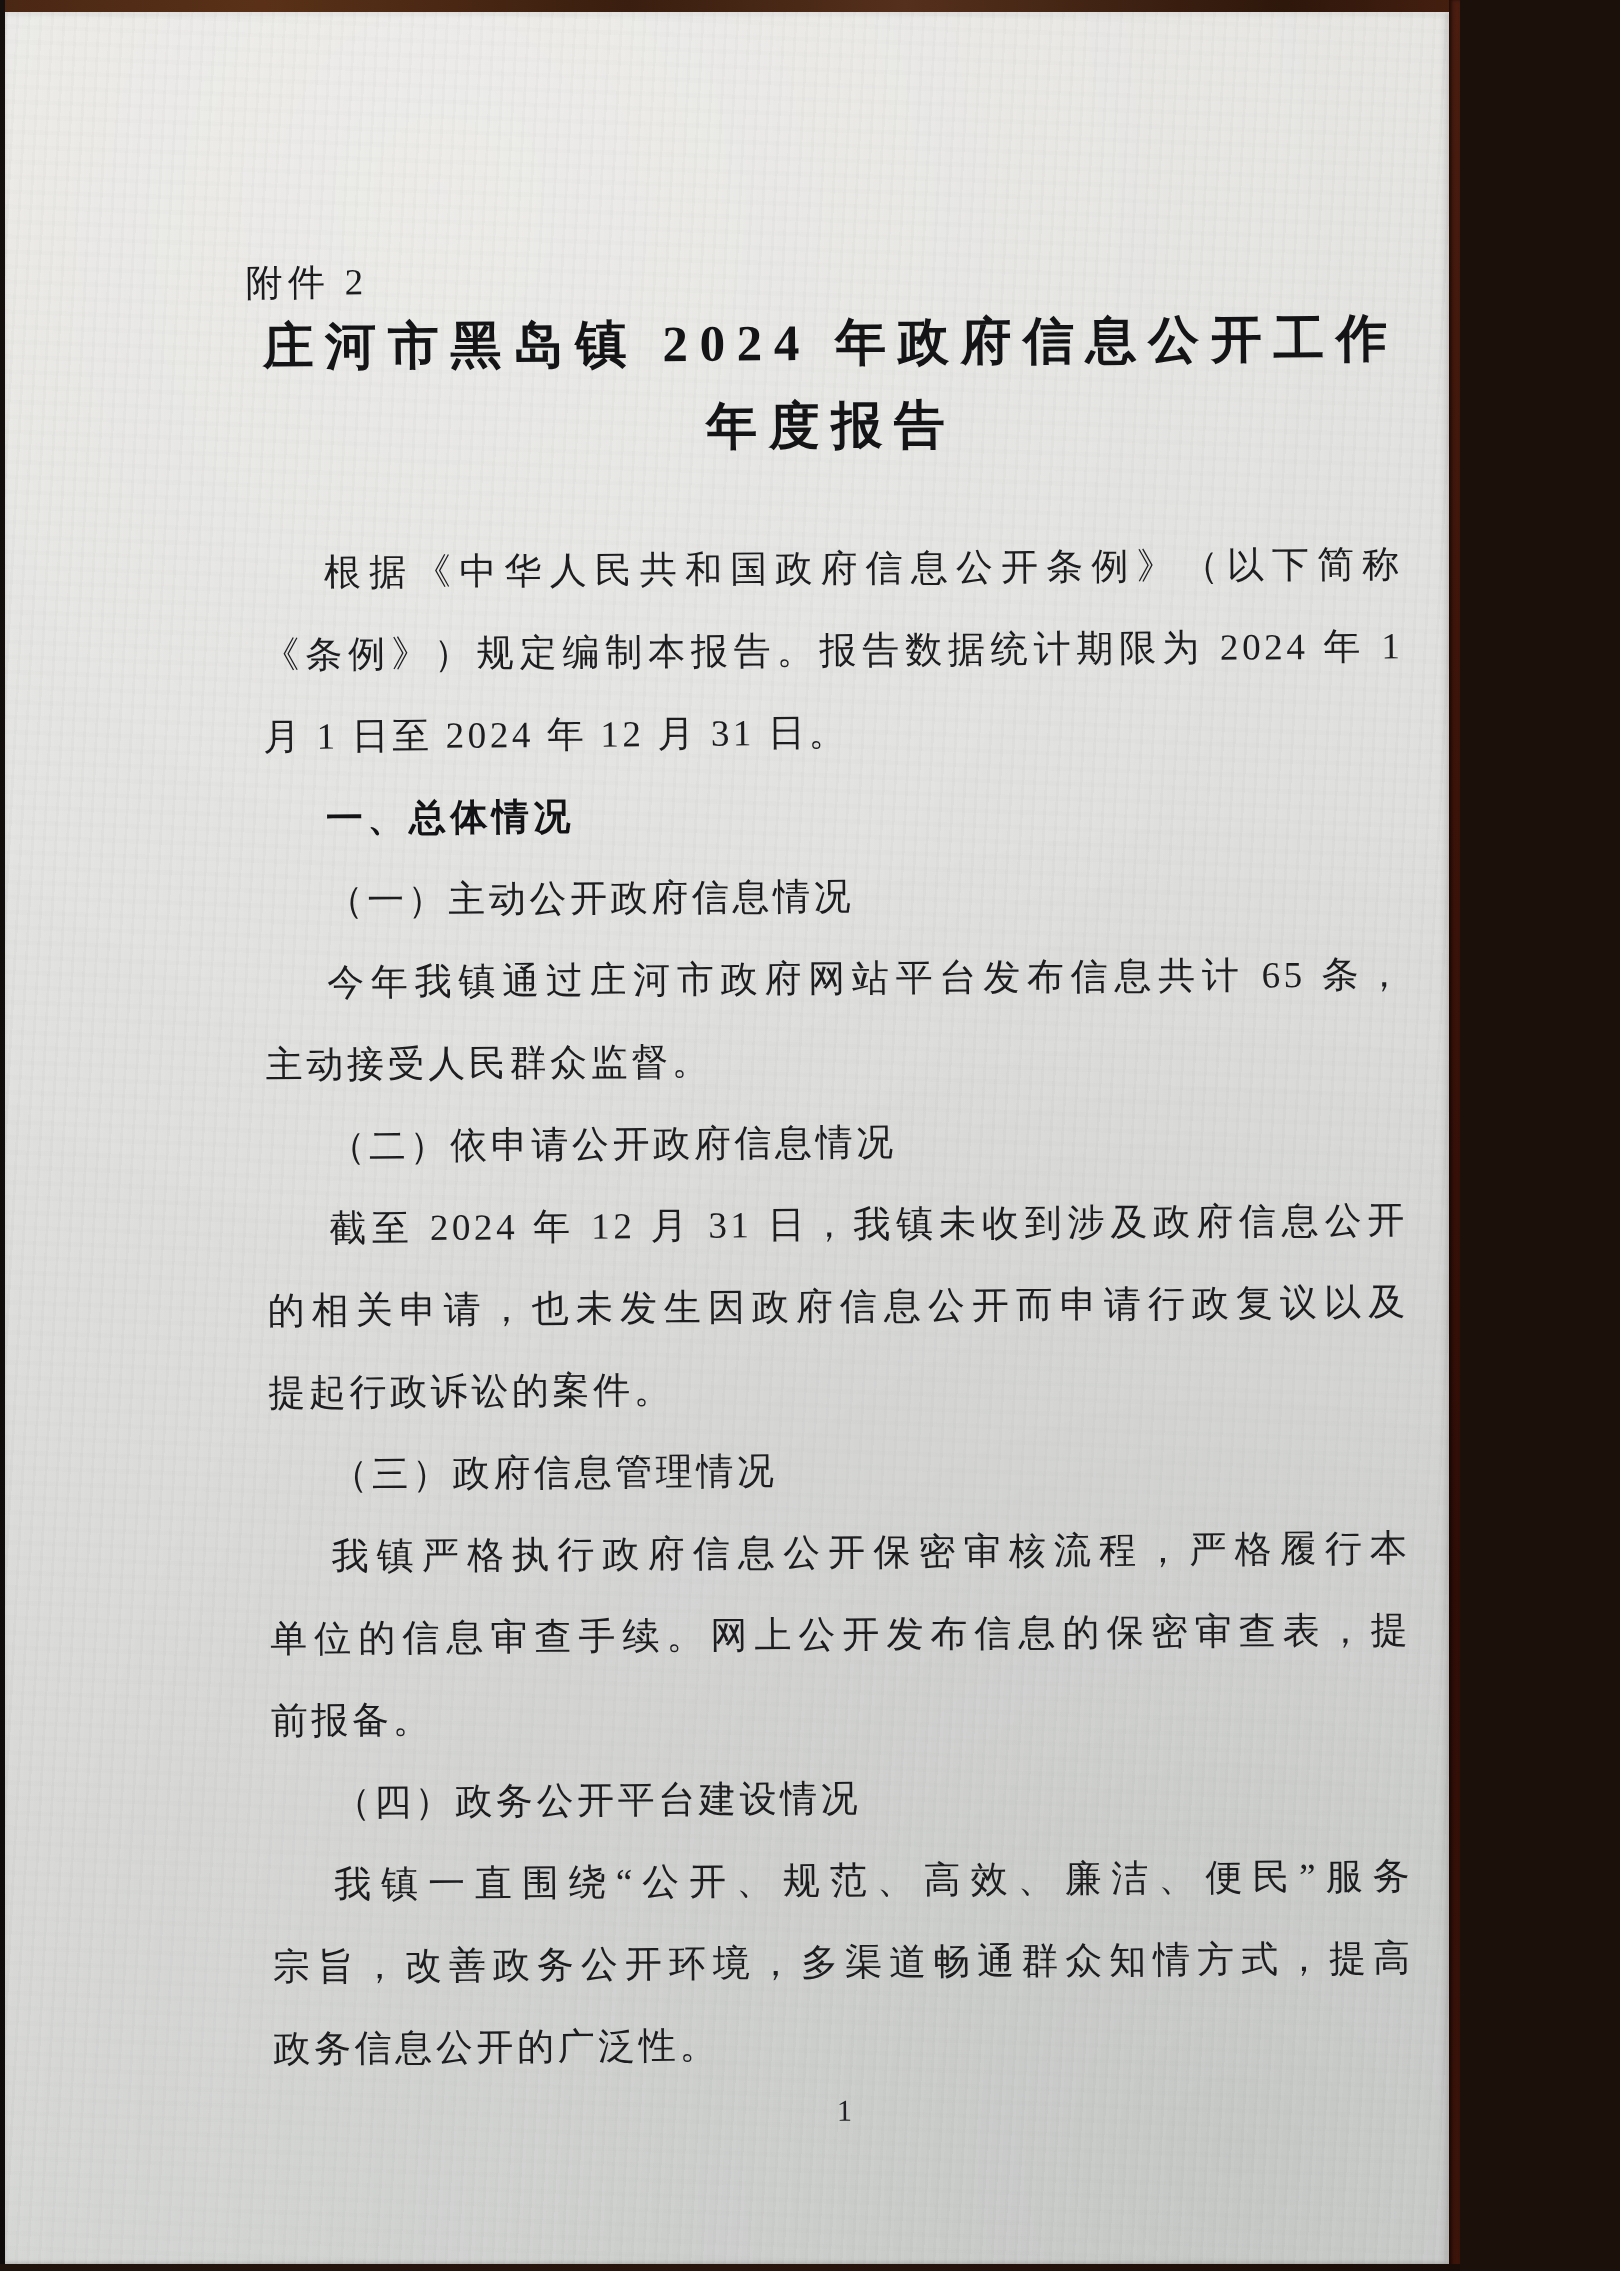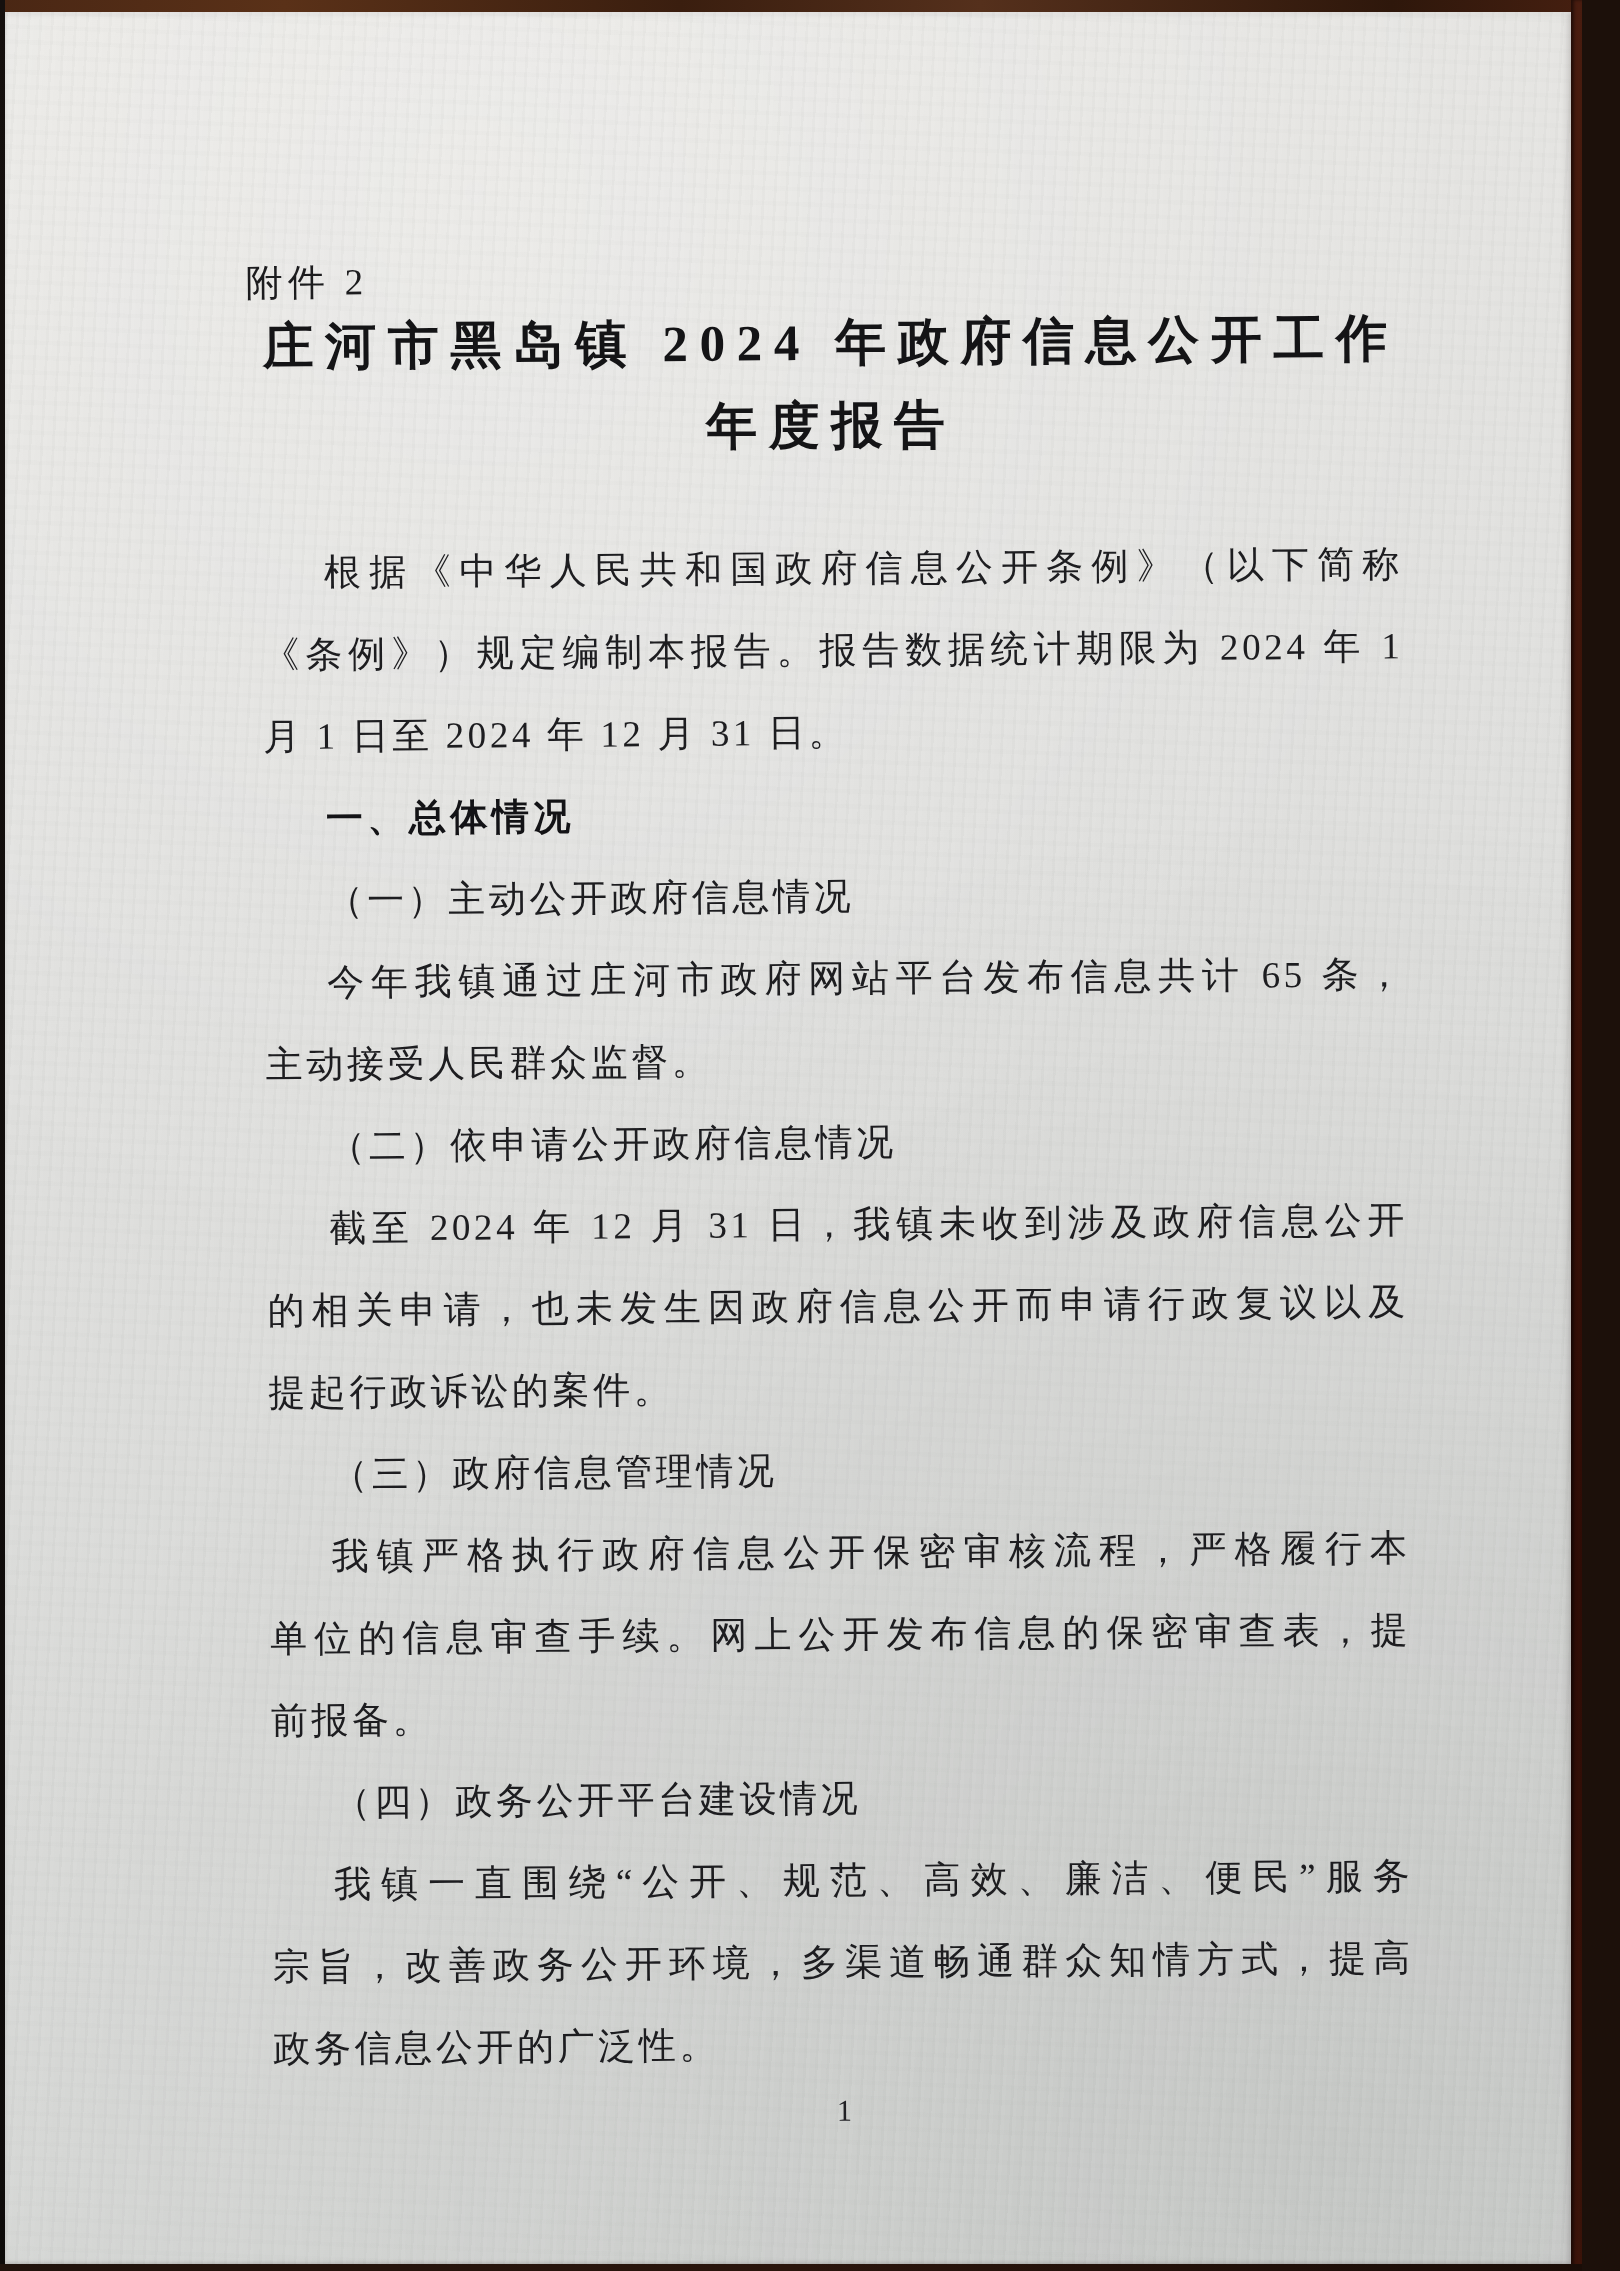--- a/index.html
+++ b/index.html
@@ -8,21 +8,21 @@
     background: #1c100a;
     width: 1621px;
     height: 2271px;
     overflow: hidden;
     font-family: "Liberation Serif", "DejaVu Serif", serif;
   }
 
   
   .photo {
     position: relative;
-    width: 1582px;
+    width: 1460px;
     height: 2271px;
     background:
       linear-gradient(90deg, #4a2714 0%, #5a3118 18%, #3a1e0f 43%, #55301c 62%, #2e170b 88%, #451f10 100%);
     overflow: hidden;
   }
   .edge-left {
     position: absolute; left: 0; top: 0; bottom: 0; width: 4.5px;
     background: linear-gradient(180deg, #15100e, #0e0b0a);
     z-index: 3;
   }

